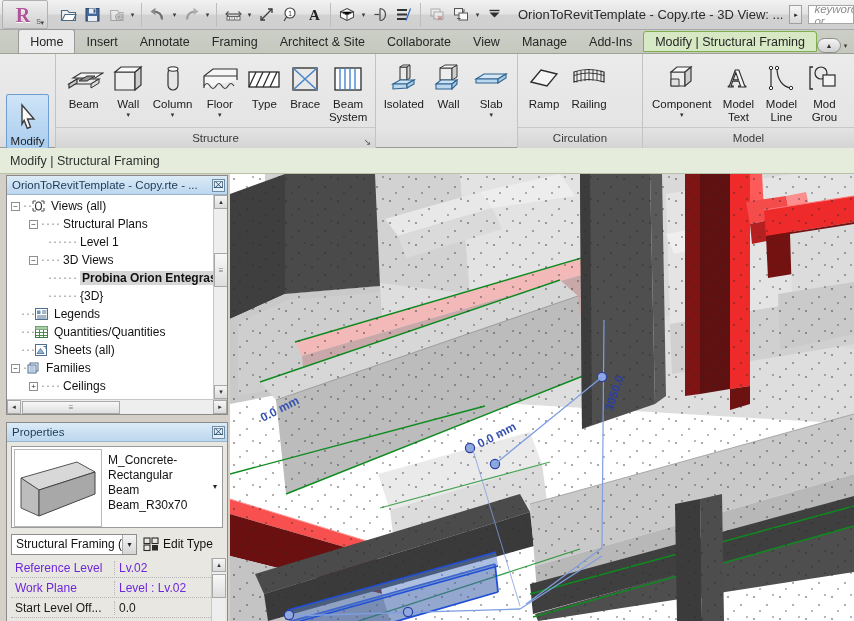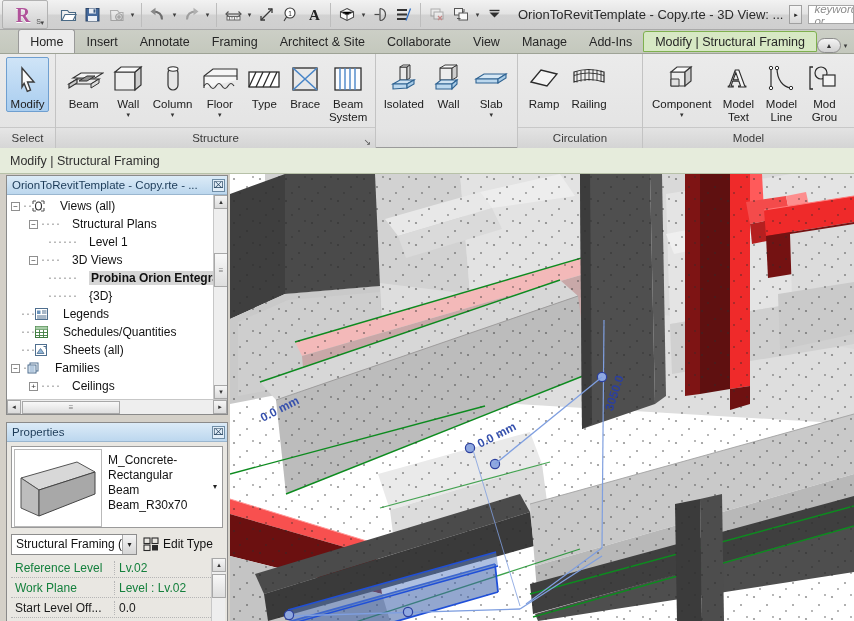--- a/index.html
+++ b/index.html
@@ -107,20 +107,21 @@
     padding:2px 4px 0 4px; border:1px solid transparent; border-radius:2px;
   }
   .rbtn .ico { height:36px; display:flex;align-items:flex-end;justify-content:center; }
   .rbtn .lbl { font-size:11.5px; color:#202020; text-align:center; line-height:12.5px;
                margin-top:2px; white-space:nowrap;}
   .rbtn .lbl2 { font-size:11.5px; color:#202020; text-align:center; line-height:12.5px; }
   .rbtn .dn { font-size:7px; color:#333; line-height:7px; }
   .rbtn.sel {
     background:linear-gradient(to bottom,#cfe4f7,#a9cdef);
     border:1px solid #6f9fd0;
+    margin-top:37px;
   }
   #panel-select { width:56px; }
   #panel-select .panel-body { justify-content:center; }
   #panel-select .panel-label { background:linear-gradient(to bottom,#e6e6e6,#d6d6d6); }
 
   
   #ctxstrip {
     position:absolute; left:0; top:148px; width:854px; height:26px;
     background:#e6ecdc; border-bottom:1px solid #b7c1a8;
     display:flex; align-items:center; padding-left:10px;
@@ -151,21 +152,21 @@
   #pbtree { flex:1; background:#fff; position:relative; overflow:hidden; }
   .tnode { display:flex; align-items:center; height:18px; font-size:12px;
            color:#111; white-space:nowrap; }
   .tnode .tw { color:#8a8a8a; font-family:"Liberation Mono",monospace; font-size:10px;
                letter-spacing:-1px; }
   .expander {
     width:9px;height:9px;border:1px solid #8f8f8f;background:#fff;
     display:inline-flex;align-items:center;justify-content:center;
     font-size:8px;line-height:7px;color:#333;margin-right:2px;
   }
-  .tnode .nlabel { margin-left:12px; }
+  .tnode .nlabel { margin-left:3px; }
   .tnode.selected .nlabel {
     background:#d6d6d6; font-weight:bold; padding:0 2px;
   }
   .ticon { width:13px;height:12px;margin-right:3px;display:inline-block; }
   #pbvscroll {
     position:absolute; right:0; top:0; width:14px; bottom:0;
     background:#eeeeee; border-left:1px solid #c7c7c7;
   }
   .sbtn { width:14px;height:14px;background:linear-gradient(to bottom,#f6f6f6,#dadada);
           border:1px solid #a8a8a8; display:flex;align-items:center;justify-content:center;
@@ -204,21 +205,21 @@
     background:linear-gradient(to bottom,#f4f4f4,#d5d5d5); border-left:1px solid #a9a9a9;
     display:flex;align-items:center;justify-content:center;font-size:8px;color:#222;}
   #edittype { display:flex;align-items:center; margin-left:6px; font-size:12px; color:#111; }
   #ptable { flex:1; margin:2px 2px 0 4px; display:flex; position:relative; }
   #ptbody { flex:1; }
   .prow { display:flex; height:20px; align-items:center; font-size:12px;
           border-bottom:1px dotted #b5b5b5; }
   .pname { width:104px; padding-left:4px; white-space:nowrap; overflow:hidden;
            border-right:1px dotted #b5b5b5; }
   .pval  { flex:1; padding-left:4px; white-space:nowrap; overflow:hidden; }
-  .prow.gray .pname, .prow.gray .pval { color:#15803d; }
+  .prow.gray .pname, .prow.gray .pval { color:#6d28d9; }
   #ptscroll { width:14px; background:#eeeeee; border-left:1px solid #c7c7c7; position:relative;}
   #ptthumb { position:absolute;left:0;top:16px;width:14px;height:24px;
              background:linear-gradient(to bottom,#f8f8f8,#dedede);border:1px solid #a8a8a8;}
 
   
   #viewport {
     position:absolute; left:230px; top:174px; width:624px; height:447px;
     background:#ffffff; overflow:hidden;
   }
   #scene { position:absolute; inset:0; }
@@ -669,21 +670,21 @@
 
         <div class="tnode" style="padding-left:13px">
           <span class="tw">···</span>
           <span class="ticon">
             <svg width="13" height="12" viewBox="0 0 13 12">
                 <rect x=".5" y=".5" width="12" height="11" fill="#fff" stroke="#3f7d3f"></rect>
                 <path d="M.5 3.5h12M.5 6.5h12M.5 9.5h12M4.5 .5v11M8.5 .5v11" stroke="#3f7d3f" stroke-width=".9"></path>
                 <rect x=".5" y=".5" width="12" height="3" fill="#a9ceA9"></rect>
               </svg>
           </span>
-          <span class="nlabel">Schedules/Quantities</span>
+          <span class="nlabel">Quantities/Quantities</span>
         </div>
 
         <div class="tnode" style="padding-left:13px">
           <span class="tw">···</span>
           <span class="ticon">
             <svg width="13" height="12" viewBox="0 0 13 12">
                 <rect x=".5" y=".5" width="11" height="11" fill="#fff" stroke="#4f6f8f"></rect>
                 <path d="M2 9.5l3.5-5 3.5 5z" fill="#8fb4d6" stroke="#4f6f8f" stroke-width=".8"></path>
                 <path d="M8.5 2.5h2.5v2.5" fill="none" stroke="#4f6f8f"></path>
               </svg>

